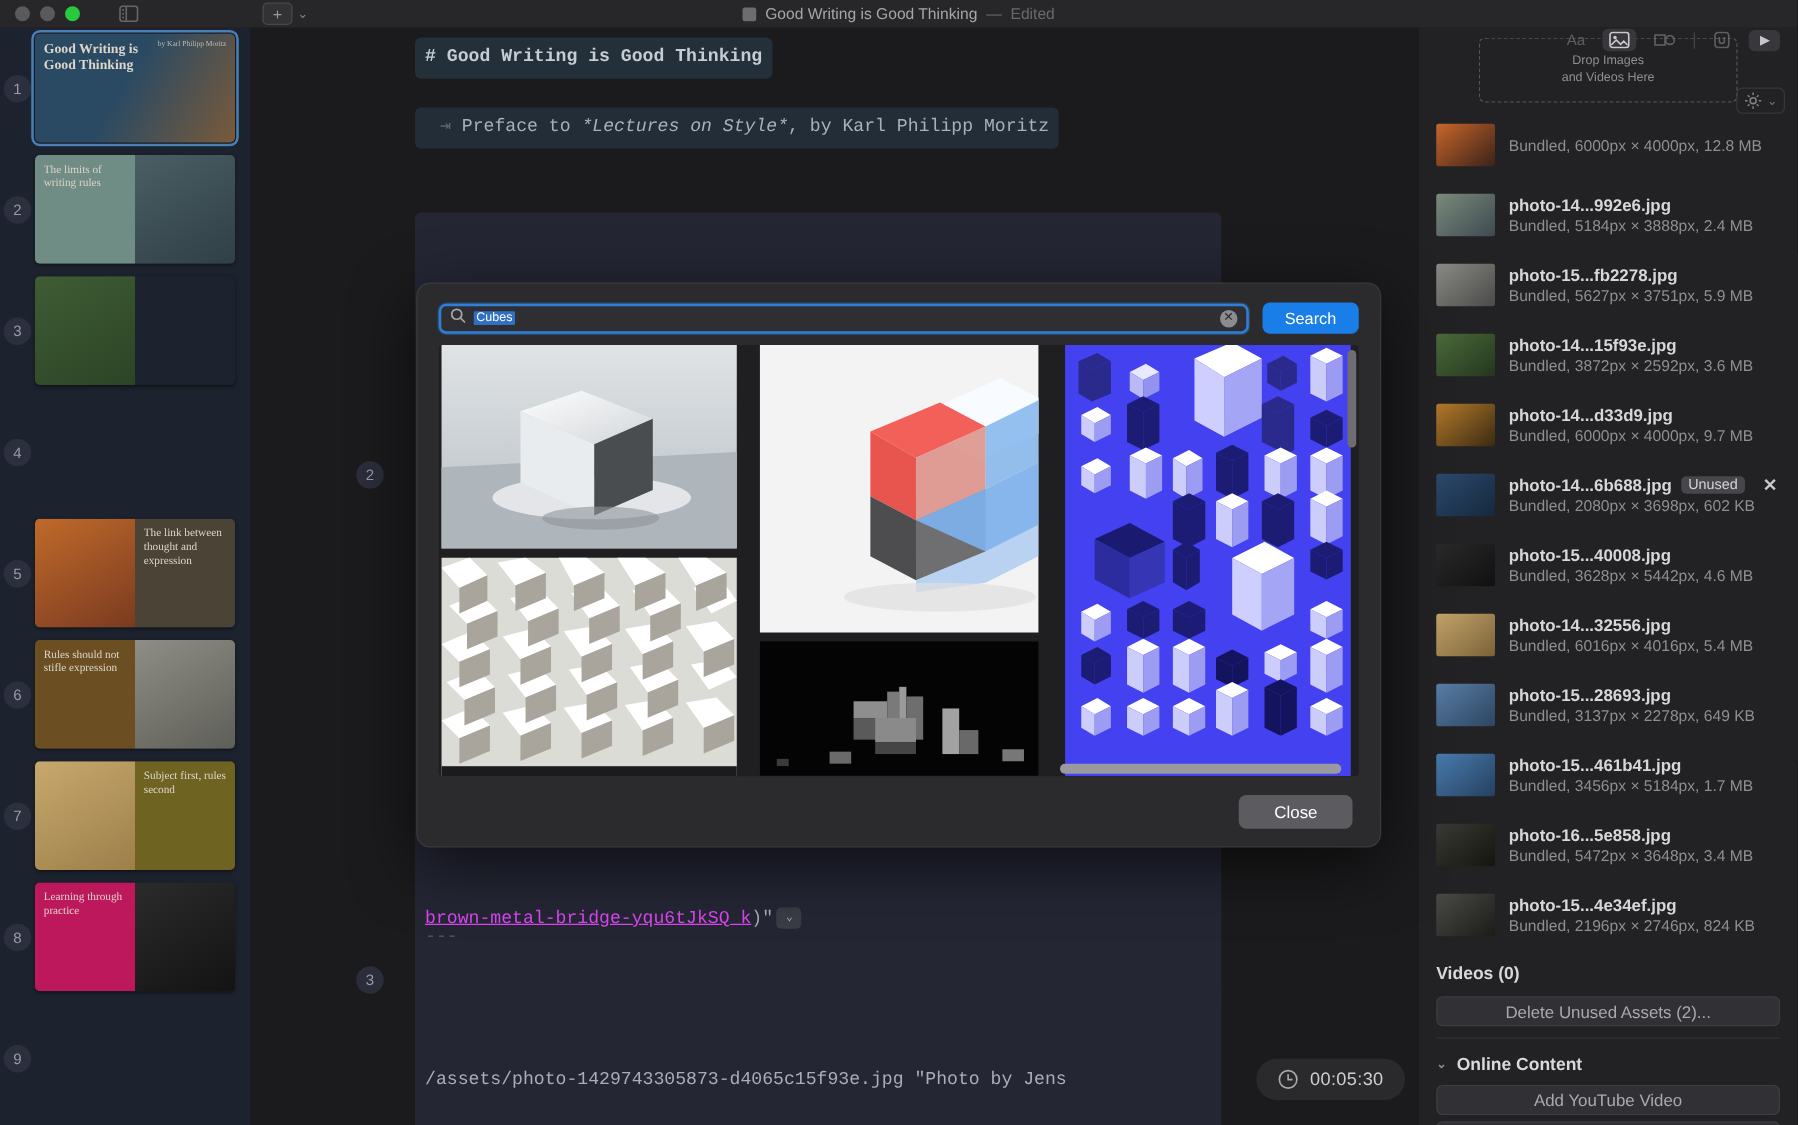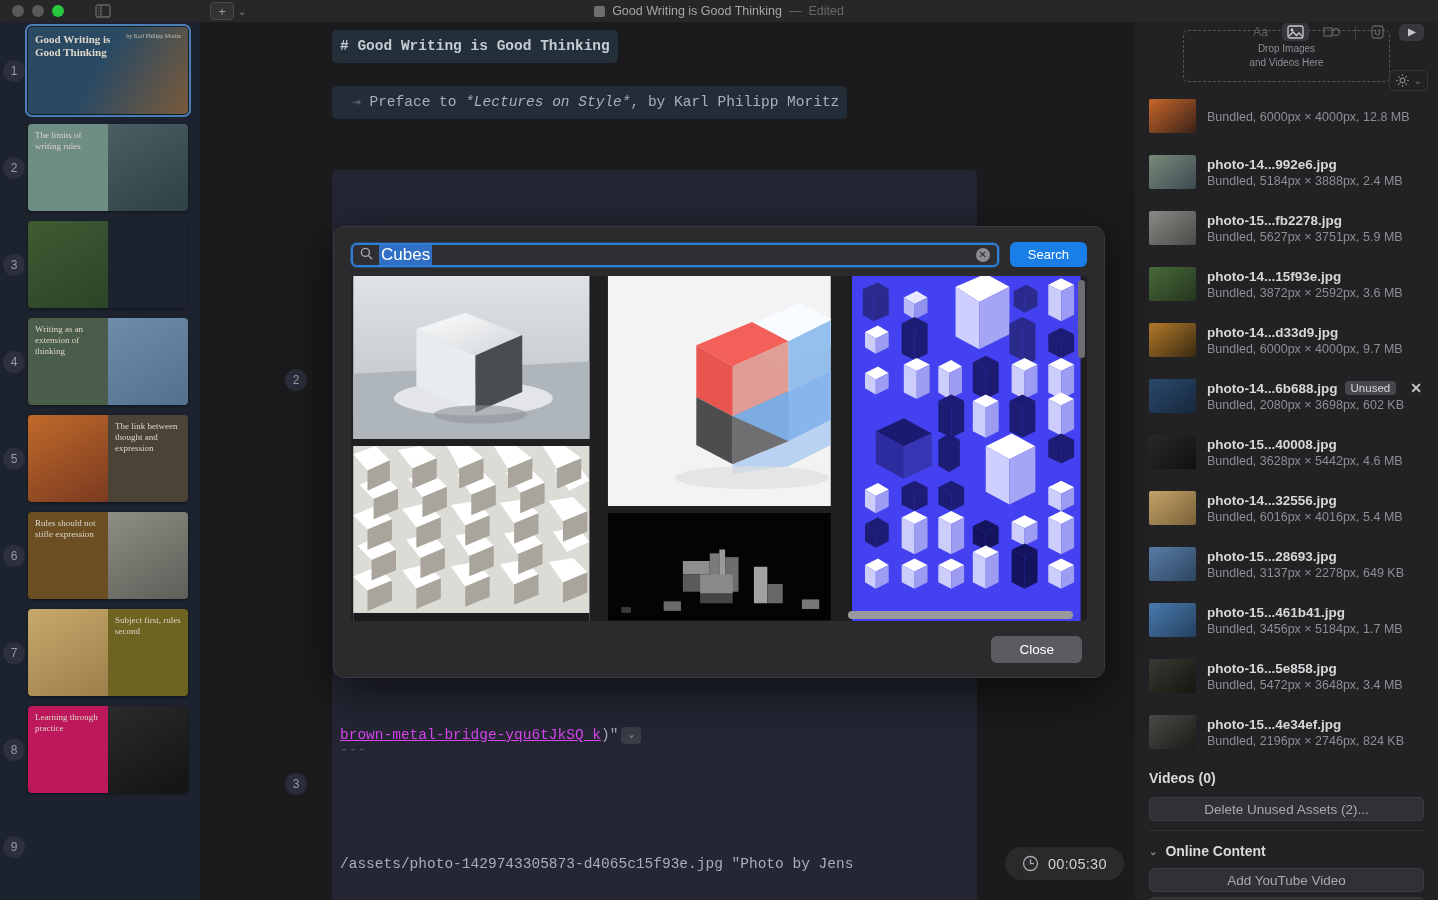--- a/index.html
+++ b/index.html
@@ -132,21 +132,21 @@
     display:flex; align-items:center; gap:11px; padding:15px 17px 9px 17px;
   }
   #search-wrap{
     flex:1; height:24px; background:#2f2f33;
     border:2px solid #2f7fd9; border-radius:6px;
     display:flex; align-items:center; padding:0 7px; gap:6px;
     box-shadow:0 0 0 1px rgba(47,127,217,.35);
   }
   #search-icon{ opacity:.75; }
   #search-value{
-    font-size:17px; color:#fff; background:#2f6fc4;
+    font-size:10px; color:#fff; background:#2f6fc4;
     padding:0 2px; border-radius:1px;
   }
   #clear-icon{
     width:14px;height:14px;border-radius:50%;background:#8c8c90;
     display:flex;align-items:center;justify-content:center;
     color:#2b2b2e;font-size:10px;line-height:1;
   }
   #search-button{
     background:#1a7ee8; color:#fff; font-size:13px;
     border-radius:6px; padding:5px 18px; border:none;
@@ -309,26 +309,20 @@
       <div class="thumb-num">
         <div class="circle">3</div>
       </div>
       <div class="thumb-card">
         <div class="tc-half" style="background: linear-gradient(150deg, rgb(63, 92, 52), rgb(44, 68, 38));"></div>
       </div>
     </div>
     <div class="thumb-row">
       <div class="thumb-num">
         <div class="circle">4</div>
-      </div>
-      <div class="thumb-card">
-        <div class="tc-half" style="background: rgb(74, 92, 74);">
-          <div class="tc-text">Writing as an extension of thinking</div>
-        </div>
-        <div class="tc-half" style="background: linear-gradient(150deg, rgb(111, 140, 171), rgb(83, 112, 143));"></div>
       </div>
     </div>
     <div class="thumb-row">
       <div class="thumb-num">
         <div class="circle">5</div>
       </div>
       <div class="thumb-card">
         <div class="tc-half" style="background: linear-gradient(150deg, rgb(192, 106, 42), rgb(122, 58, 32));"></div>
         <div class="tc-half" style="background: rgb(74, 67, 54);">
           <div class="tc-text">The link between thought and expression</div>

